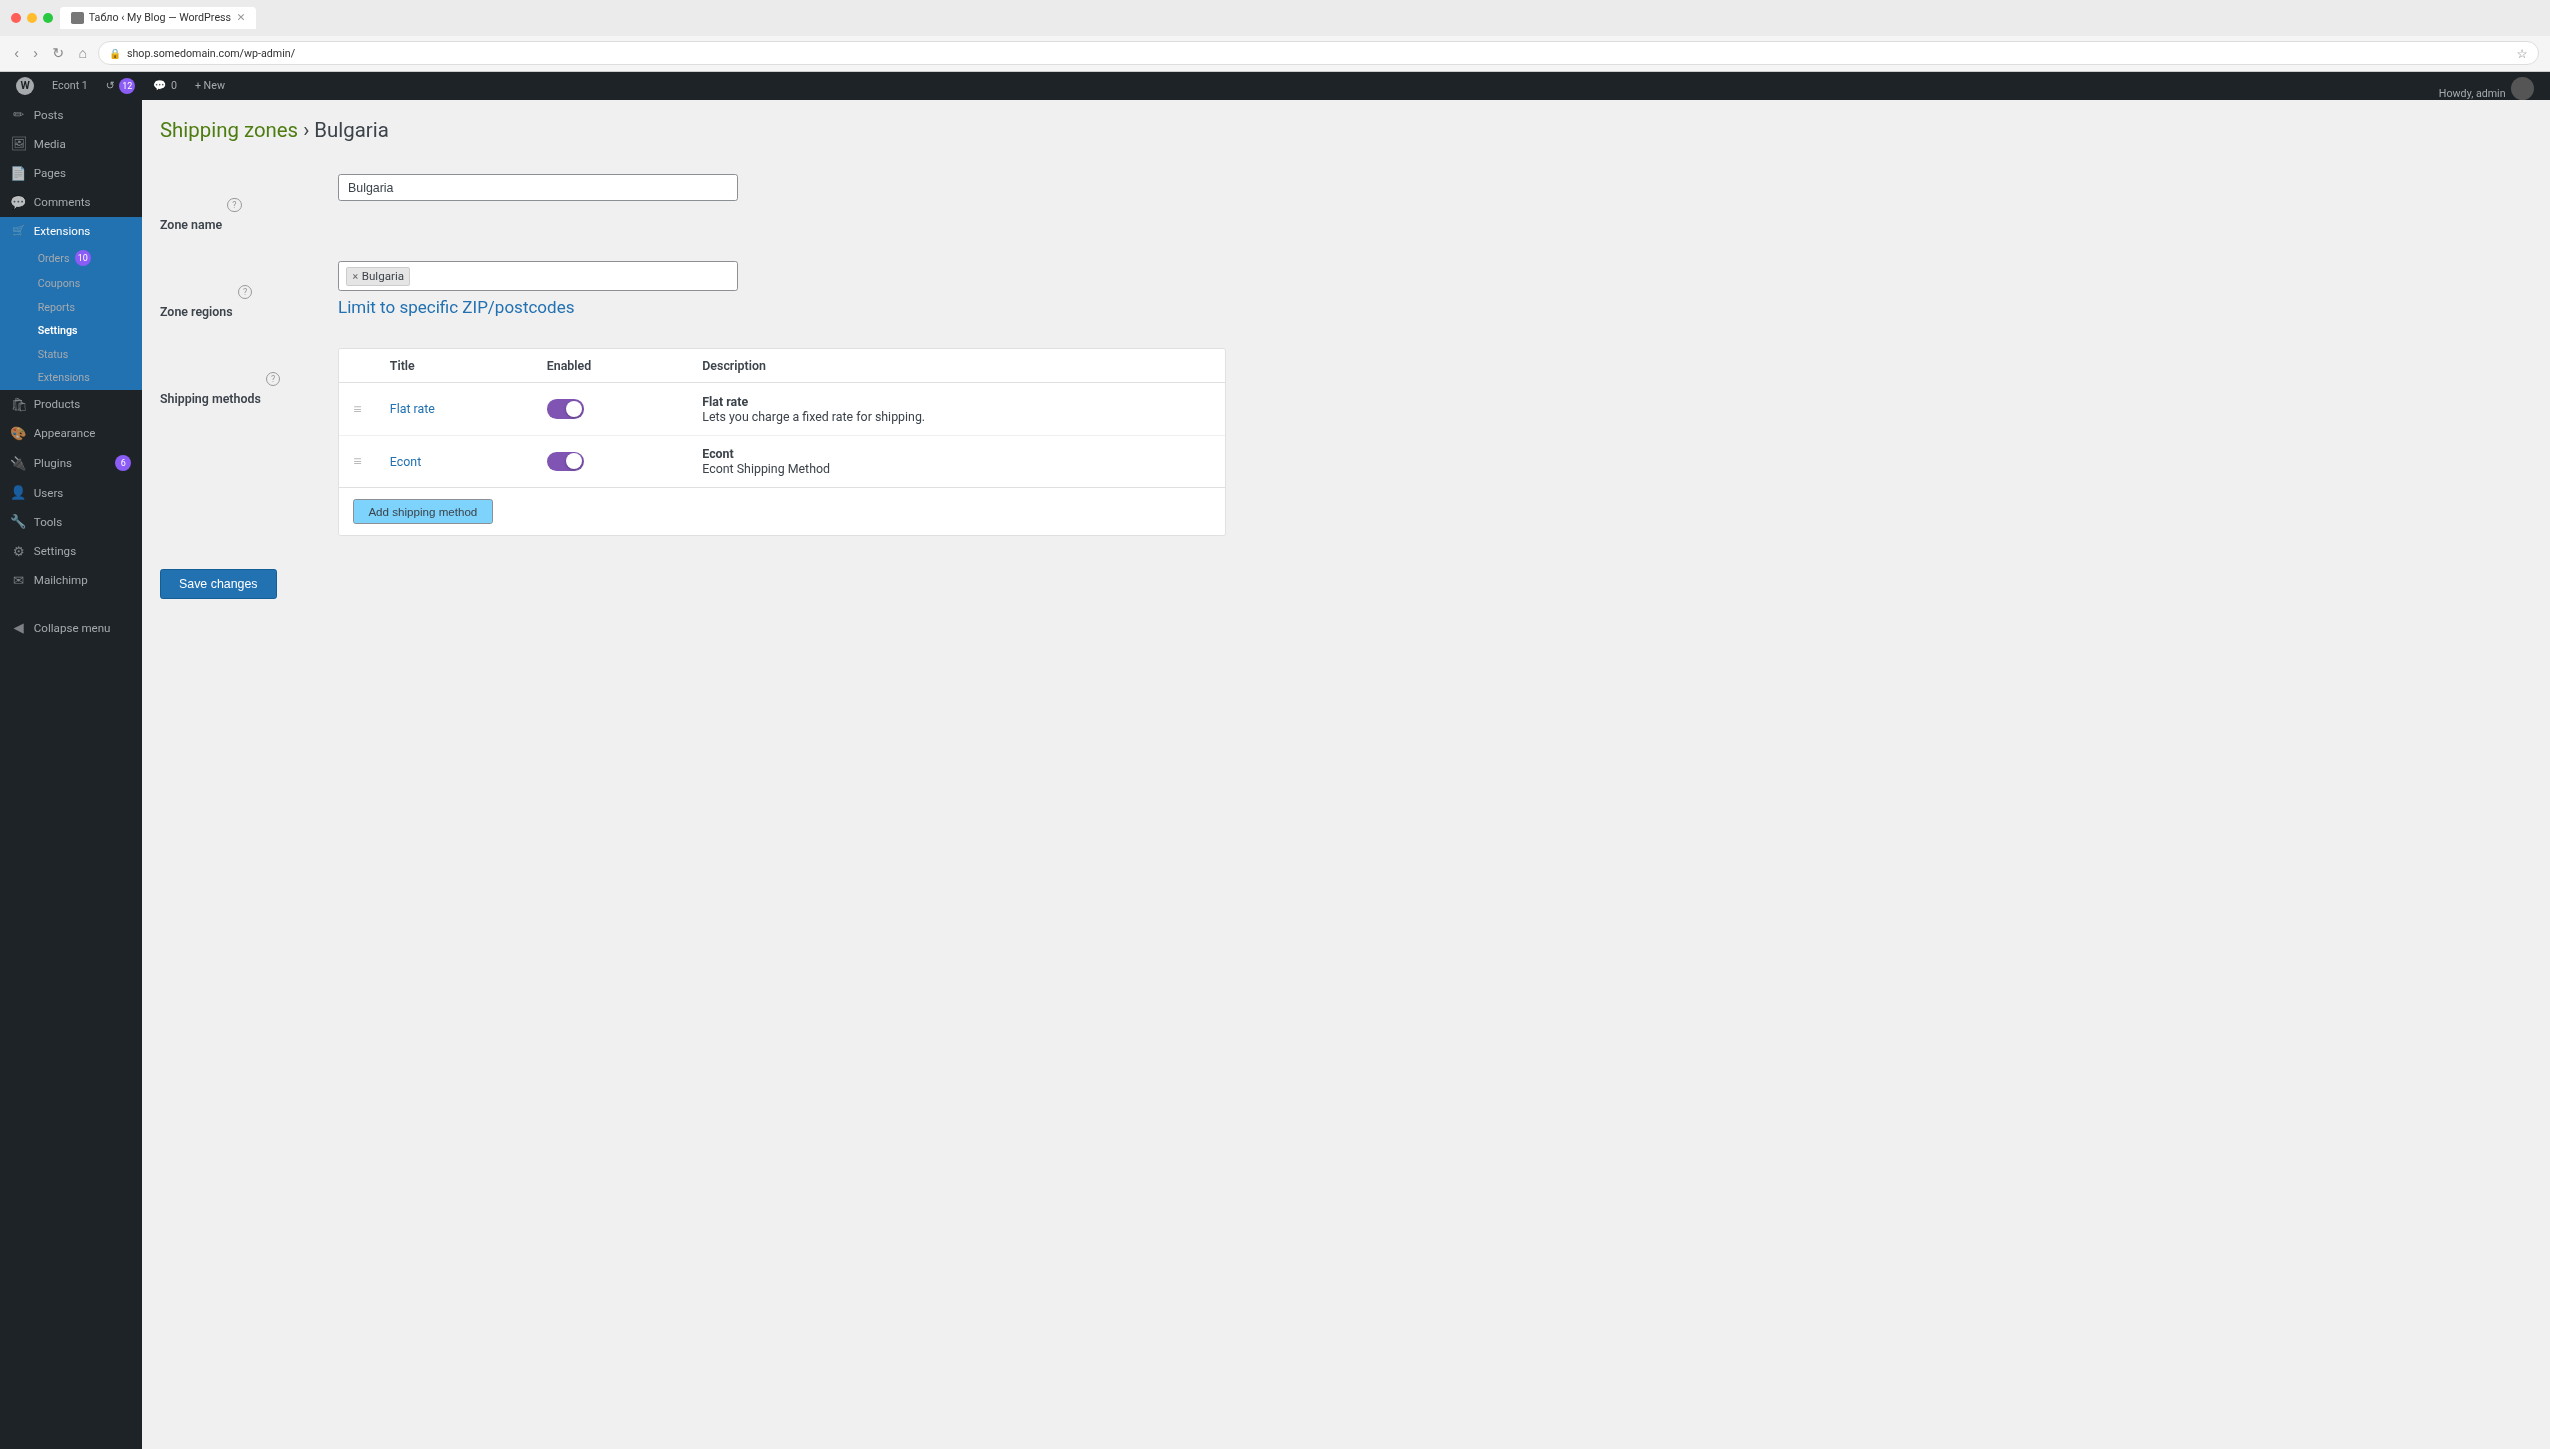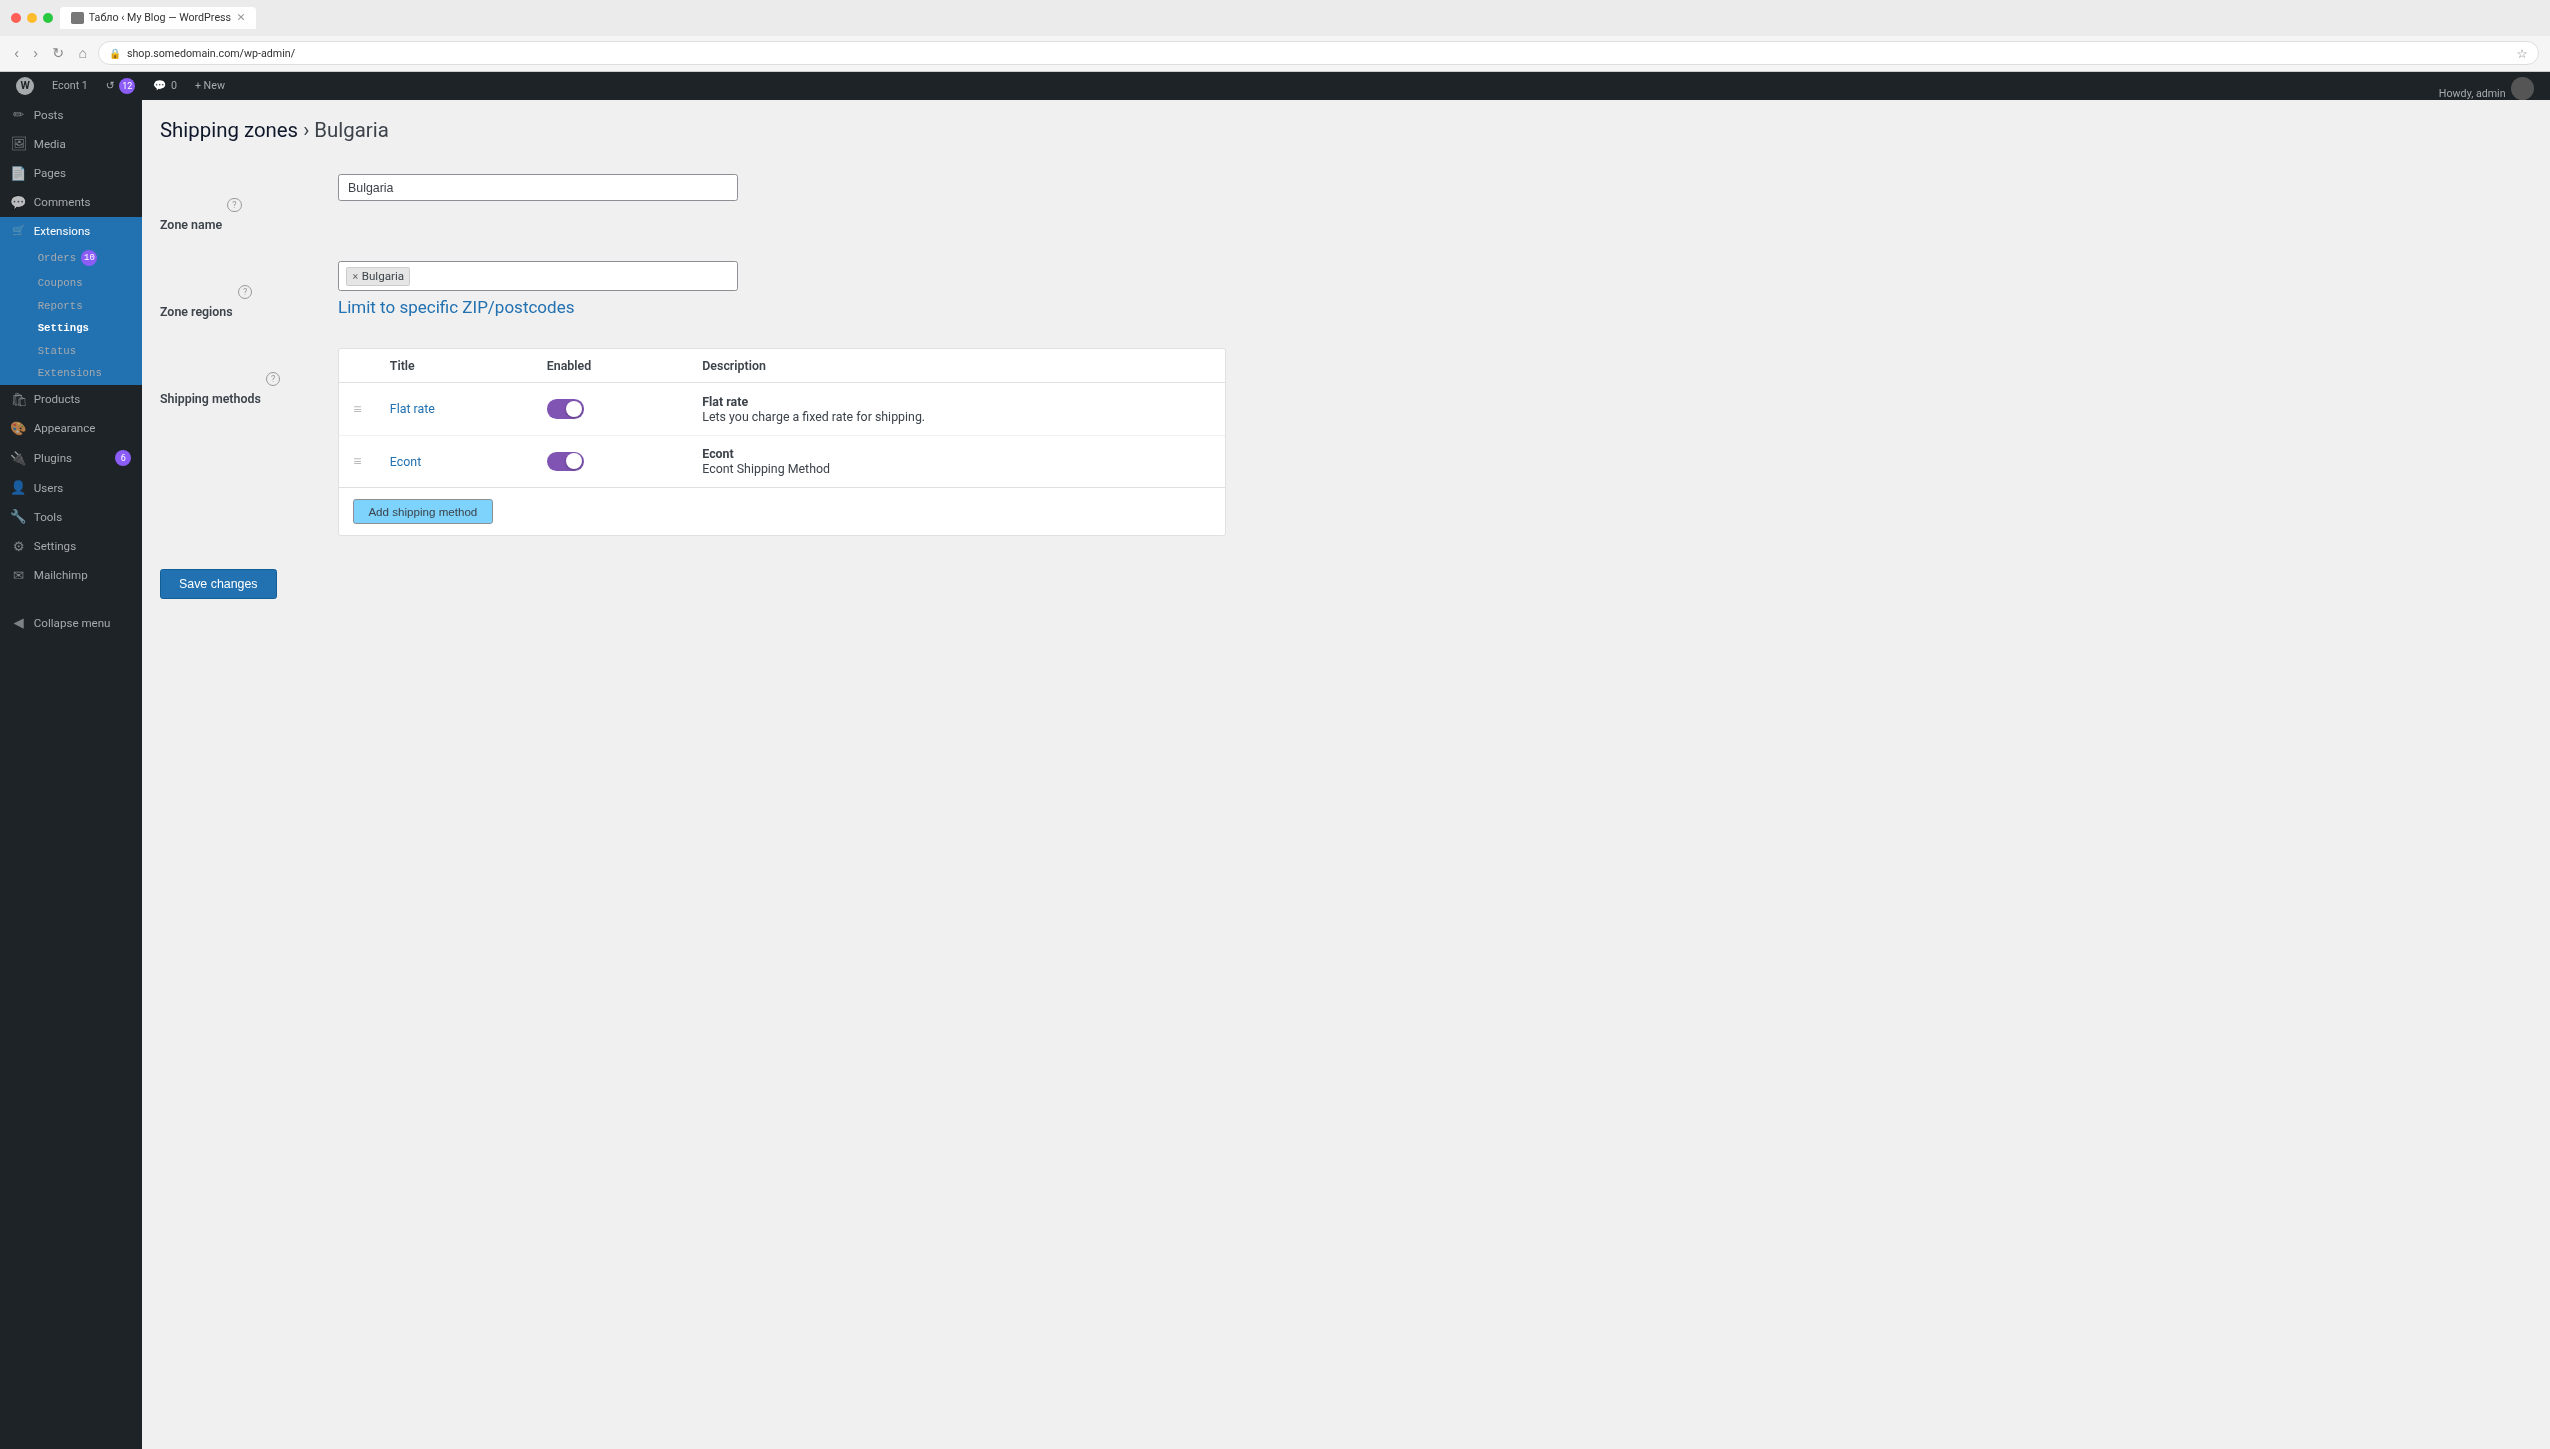--- a/index.html
+++ b/index.html
@@ -129,21 +129,20 @@
       cursor: pointer;
       font-size: 11.6px;
       gap: 7.1px;
     }
     .wp-sidebar-item.active { background: #2271b1; color: white; }
     .wp-sidebar-icon { width: 16px; text-align: center; font-size: 13.3px; opacity: 0.7; }
     .wp-sidebar-label { flex: 1; }
     .wp-sidebar-children {
       width: 100%;
       padding-left: 0;
-      font-family: Liberation Mono, monospace;
     }
     .wp-sidebar-child {
       display: block;
       padding: 5.3px 10.7px 5.3px 27px;
       color: #a7aaad;
       cursor: pointer;
       font-size: 10.7px;
     }
     .wp-sidebar-child.active { color: white; }
     .wp-sidebar-parent-row { display: flex; align-items: center; gap: 7.1px; width: 100%; }
@@ -156,21 +155,21 @@
     }
 
     
     .breadcrumb {
       font-size: 20.4px;
       font-weight: 400;
       color: #3c434a;
       margin-bottom: 18px;
     }
     .breadcrumb a {
-      color: #0f172a;
+      color: #4d7c0f;
       text-decoration: none;
     }
     .form-row {
       display: flex;
       padding: 14.2px 0;
       border-bottom: 0.9px solid #f0f0f0;
       align-items: flex-start;
     }
     .form-row:last-child { border-bottom: none; }
     .form-label-col {

